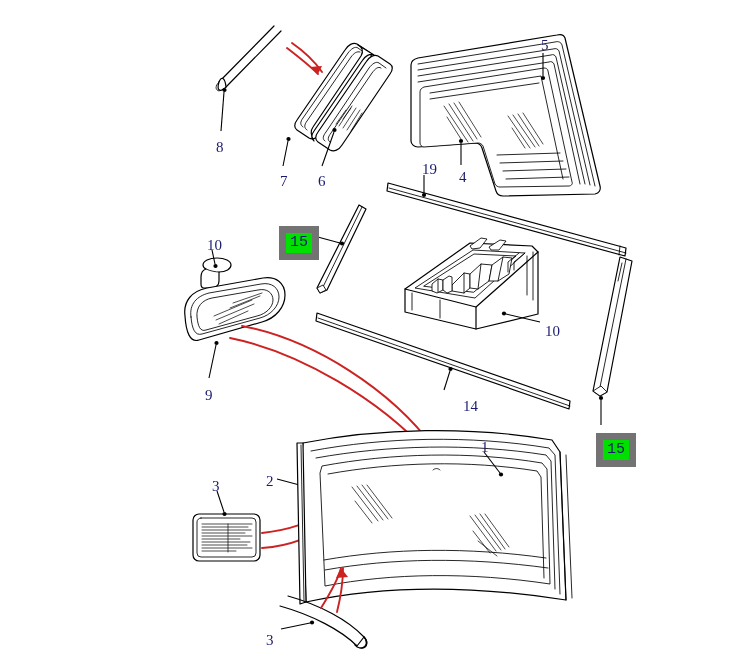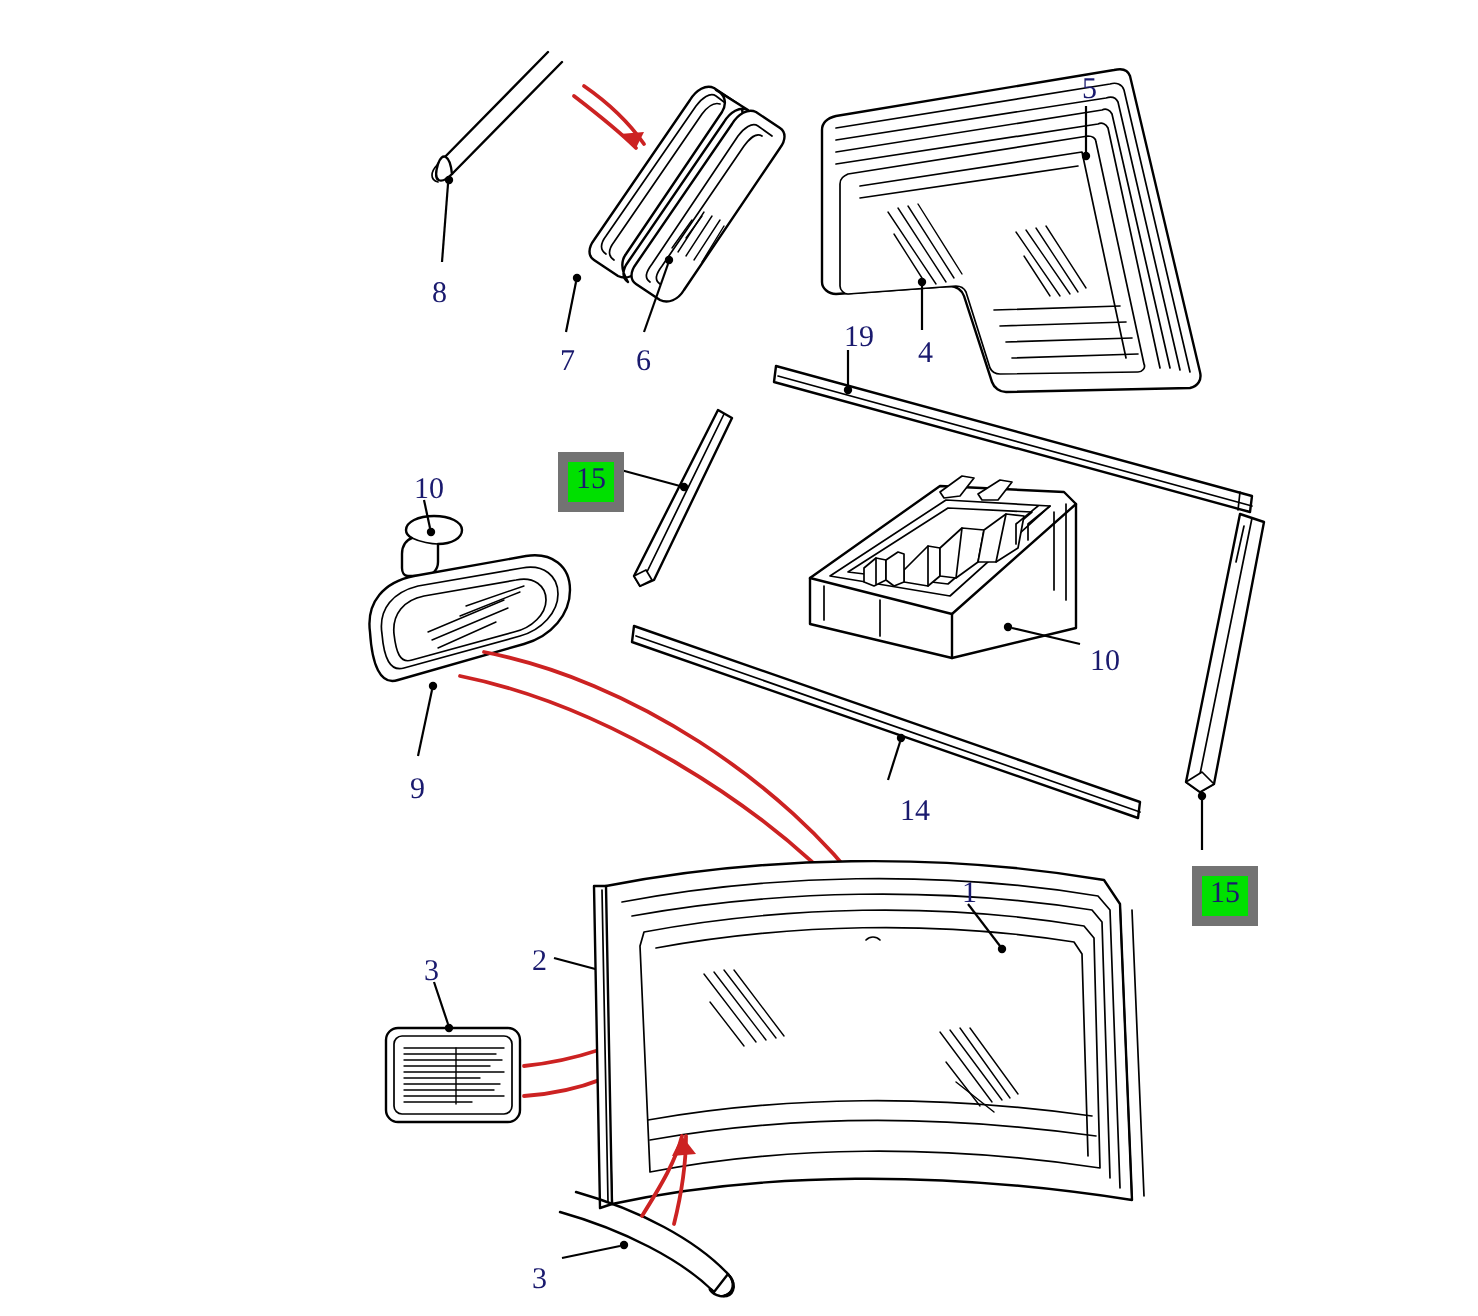--- a/index.html
+++ b/index.html
@@ -29,24 +29,25 @@
     position: absolute;
     font-family: "Liberation Serif", serif;
     font-size: 15px;
     color: #1a1a6e;
     line-height: 1;
     white-space: nowrap;
     user-select: none;
   }
   .part-label.highlighted {
     background: #00e000;
-    border: 5px solid #737373;
+    border: 7px solid #737373;
     padding: 2px 4px 3px 4px;
     color: #1a1a6e;
     box-sizing: border-box;
+    font-family: Liberation Mono, monospace;
   }
 </style>
 </head>
 <body>
 
 <div id="diagram-root">
 
   <svg id="diagram-svg" viewBox="0 0 739 658">
     <defs>
       <style>
@@ -381,19 +382,19 @@
   <div class="part-label" style="left:205px; top:388px;">9</div>
 
   <div class="part-label" style="left:207px; top:238px;">10</div>
 
   <div class="part-label" style="left:212px; top:479px;">3</div>
 
   <div class="part-label" style="left:545px; top:324px;">10</div>
 
   <div class="part-label" style="left:422px; top:162px;">19</div>
 
-  <div class="part-label" style="left:450px; top:399px;">14</div>
+  <div class="part-label" style="left:463px; top:399px;">14</div>
 
   <div class="part-label highlighted" style="left:279px; top:226px;">15</div>
 
   <div class="part-label highlighted" style="left:596px; top:433px;">15</div>
 
 </div>
 
 </body></html>

